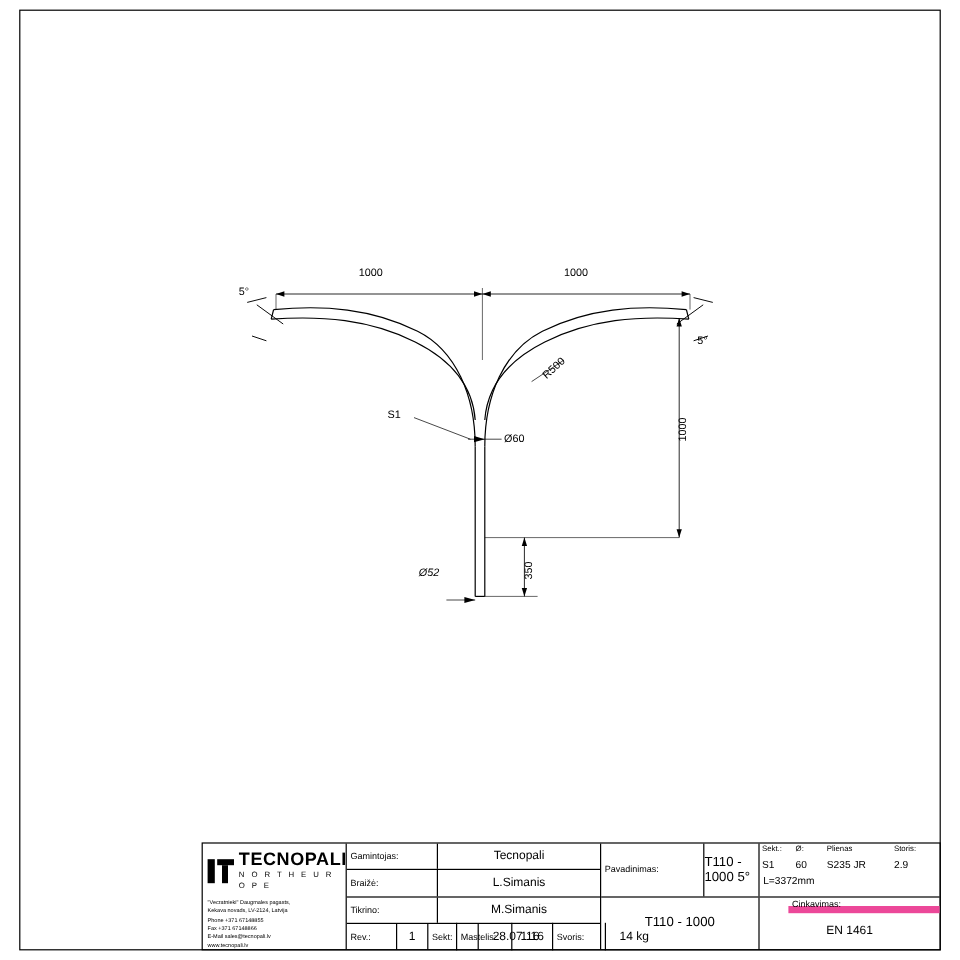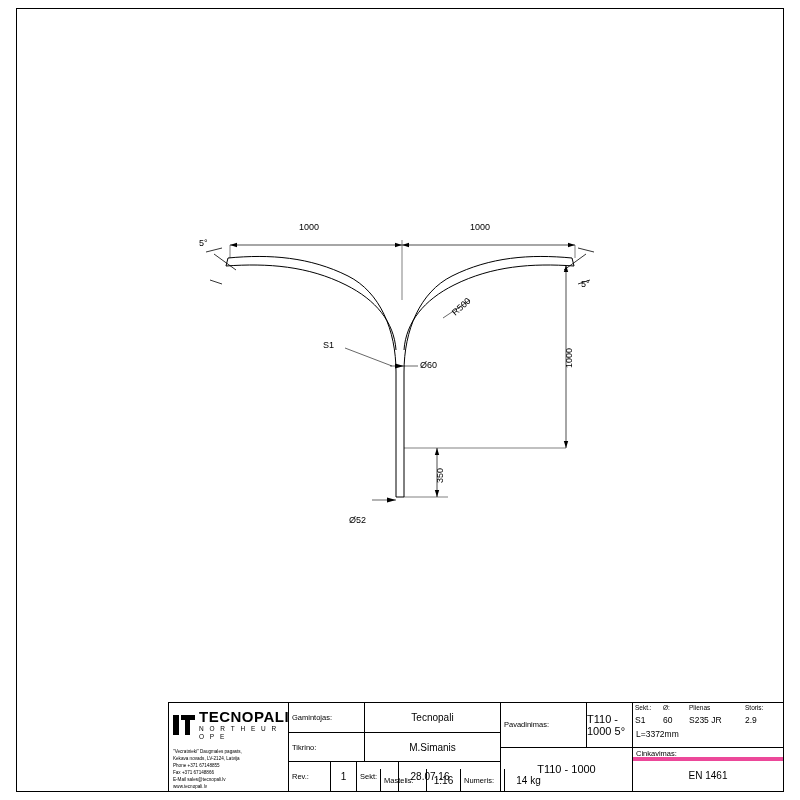--- a/index.html
+++ b/index.html
@@ -157,21 +157,21 @@
   .spec-vals span { box-sizing: border-box; padding: 0 2px; }
   .sp-sekt { width: 28px; }
   .sp-dia { width: 26px; }
   .sp-steel { width: 56px; }
   .sp-thk { width: 40px; }
   .spec-len { font-size: 8.5px; padding: 1px 3px; }
   .r-bot { display: flex; flex: 1; }
   .r-numkey { width: 86px; box-sizing:border-box; padding: 1px 3px; border-right: 1px solid #000; display:flex; align-items:center; font-size: 7.5px;}
   .r-numval { flex: 1; box-sizing:border-box; border-right: 1px solid #000; display:flex; align-items:center; justify-content:center; font-size: 11px;}
   .r-zinckey { width:150px; box-sizing:border-box; display:flex; flex-direction:column; }
-  .zk { font-size: 7.5px; padding: 1px 3px; border-bottom: 4px solid #ec4899; height: 13px; box-sizing:border-box;}
+  .zk { font-size: 7.5px; padding: 1px 3px; border-bottom: 6px solid #ec4899; height: 13px; box-sizing:border-box;margin-left:24px;}
   .zv { flex:1; display:flex; align-items:center; justify-content:center; font-size: 10px; }
 </style>
 </head>
 <body>
 
 <div id="sheet">
 
   <div class="frame"></div>
 
   <svg class="draw" viewBox="0 0 800 800">
@@ -238,21 +238,21 @@
   </svg>
 
   <div class="lbl" style="left:299px; top:222px;">1000</div>
   <div class="lbl" style="left:470px; top:222px;">1000</div>
   <div class="lbl rot90" style="left:564px; top:368px;">1000</div>
   <div class="lbl rot90" style="left:435px; top:483px;">350</div>
   <div class="lbl" style="left:450px; top:310px; transform:rotate(-42deg); transform-origin:left top;">R500</div>
   <div class="lbl" style="left:199px; top:238px;">5°</div>
   <div class="lbl" style="left:581px; top:279px;">5°</div>
   <div class="lbl" style="left:420px; top:360px;text-align:right;">Ø60</div>
-  <div class="lbl" style="left:349px; top:515px;">Ø52</div>
+  <div class="lbl" style="left:349px; top:472px;font-style:italic;">Ø52</div>
   <div class="lbl" style="left:323px; top:340px;">S1</div>
 
   <div id="titleblock">
 
     <div class="tb-col logo-col">
       <div class="logo-row">
         <span class="logo-mark">
           <i class="b1"></i>
             <i class="b2"></i>
             <i class="b3"></i>
@@ -273,20 +273,26 @@
     </div>
 
     <div class="tb-col mid-col">
       <div class="tb-row">
         <div class="tb-cell m-key">Gamintojas:</div>
         <div class="tb-cell m-val">
             <span class="cell-val">Tecnopali</span>
           </div>
       </div>
       <div class="tb-row">
+        <div class="tb-cell m-key">Braižė:</div>
+        <div class="tb-cell m-val">
+            <span class="cell-val">L.Simanis</span>
+          </div>
+      </div>
+      <div class="tb-row">
         <div class="tb-cell m-key">Tikrino:</div>
         <div class="tb-cell m-val">
             <span class="cell-val">M.Simanis</span>
           </div>
       </div>
       <div class="tb-row">
         <div class="tb-cell m-key3">Rev.:</div>
         <div class="tb-cell" style="width:26px; justify-content:center;">
             <span class="cell-val">1</span>
           </div>
@@ -323,17 +329,17 @@
           <div class="zk">Cinkavimas:</div>
           <div class="zv">EN 1461</div>
         </div>
       </div>
     </div>
   </div>
 
   <div style="position:absolute; left:380px; top:769px; width:172px; height:23px; border-left:1px solid #000; box-sizing:border-box; display:flex; font-size:7.5px;justify-content:space-between;">
     <div style="width:46px; box-sizing:border-box; padding:1px 3px; border-right:1px solid #000; display:flex; align-items:center;">Mastelis:</div>
     <div style="width:34px; box-sizing:border-box; border-right:1px solid #000; display:flex; align-items:center; justify-content:center; font-size:10px;">1:16</div>
-    <div style="width:44px; box-sizing:border-box; padding:1px 3px; border-right:1px solid #000; display:flex; align-items:center;">Numeris:</div>
+    <div style="width:44px; box-sizing:border-box; padding:1px 3px; border-right:1px solid #000; display:flex; align-items:center;">Svoris:</div>
     <div style="flex:1; box-sizing:border-box; display:flex; align-items:center; justify-content:center; font-size:10px;">14 kg</div>
   </div>
 
 </div>
 
 </body></html>

